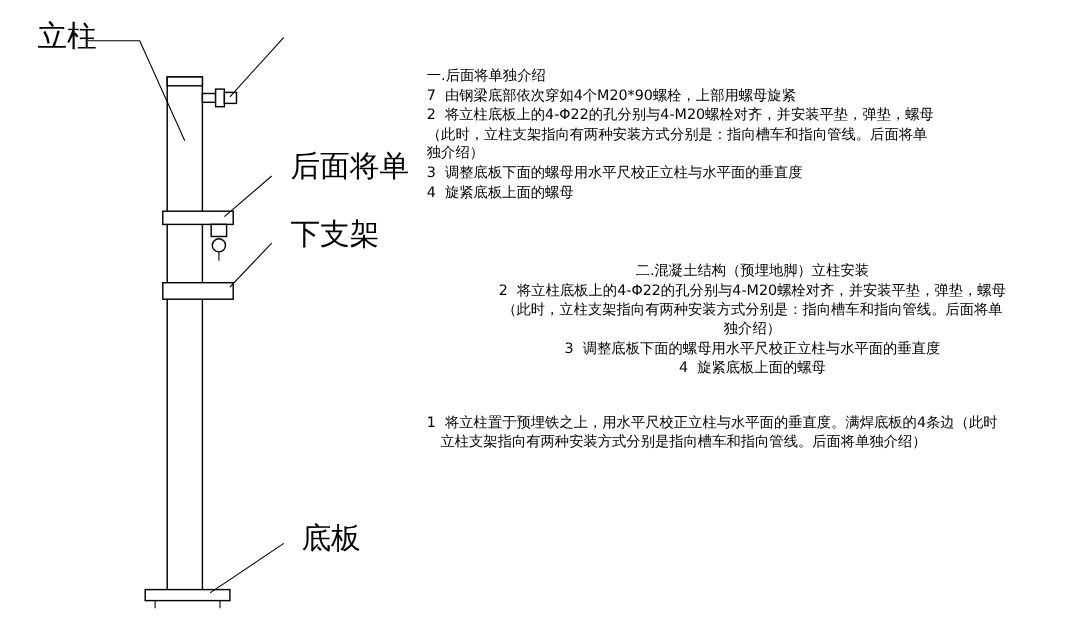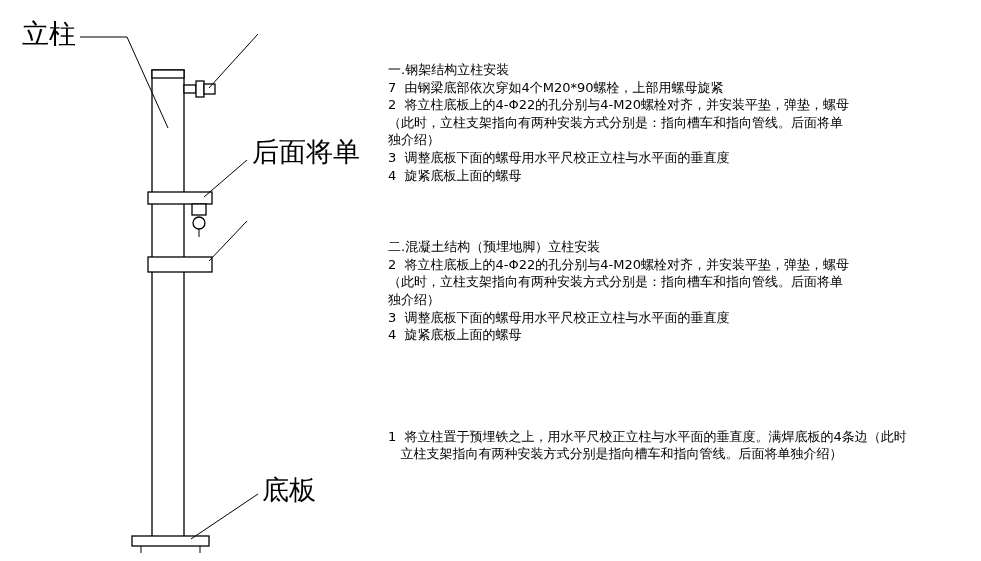--- a/index.html
+++ b/index.html
@@ -16,31 +16,32 @@
   .shape { fill: #ffffff; stroke: #000000; stroke-width: 1.3; }
   .leader { fill: none; stroke: #000000; stroke-width: 1; }
   .thin { stroke: #000000; stroke-width: 1; }
   .label {
     position: absolute;
     font-family: "DejaVu Serif", "DejaVu Sans", serif;
     font-size: 27px;
     line-height: 1.05;
     white-space: nowrap;
     color: #000;
+    margin-left: 12px;
   }
   .instructions {
     position: absolute;
     left: 388px; top: 61px;
     width: 592px;
     font-size: 13px;
     line-height: 17.6px;
     font-family: "DejaVu Sans", "Liberation Sans", sans-serif;
   }
   .section:nth-child(1) { margin-bottom: 54px; }
-  .section:nth-child(2) { margin-bottom: 84px; }
+  .section:nth-child(2) { margin-bottom: 32px; text-align: center; }
   .iline { white-space: pre; }
 </style>
 </head>
 <body>
 
 <div class="canvas">
 
   <svg class="drawing" width="390" height="561" viewBox="0 0 390 561">
 
     <rect class="shape" x="152" y="70" width="32" height="467"></rect>
@@ -64,26 +65,27 @@
 
     <polyline class="leader" points="80,37 127,37 168,128"></polyline>
     <line class="leader" x1="258" y1="34" x2="209" y2="88"></line>
     <line class="leader" x1="247" y1="160" x2="204" y2="197"></line>
     <line class="leader" x1="247" y1="221" x2="209" y2="261"></line>
     <line class="leader" x1="258" y1="494" x2="191" y2="539"></line>
   </svg>
 
   <div class="label" style="left:22px; top:20px;">立柱</div>
   <div class="label" style="left:252px; top:138px;">后面将单</div>
+  <div class="label" style="left:252px; top:200px;">下支架</div>
   <div class="label" style="left:262px; top:476px;">底板</div>
 </div>
 
 <div class="instructions">
     <div class="section">
-      <div class="iline">一.钢架结构立柱安装</div>
+      <div class="iline">一.后面将单独介绍</div>
       <div class="iline">7  由钢梁底部依次穿如4个M20*90螺栓，上部用螺母旋紧</div>
       <div class="iline">2  将立柱底板上的4-Φ22的孔分别与4-M20螺栓对齐，并安装平垫，弹垫，螺母</div>
       <div class="iline">（此时，立柱支架指向有两种安装方式分别是：指向槽车和指向管线。后面将单</div>
       <div class="iline">独介绍）</div>
       <div class="iline">3  调整底板下面的螺母用水平尺校正立柱与水平面的垂直度</div>
       <div class="iline">4  旋紧底板上面的螺母</div>
     </div>
     <div class="section">
       <div class="iline">二.混凝土结构（预埋地脚）立柱安装</div>
       <div class="iline">2  将立柱底板上的4-Φ22的孔分别与4-M20螺栓对齐，并安装平垫，弹垫，螺母</div>

